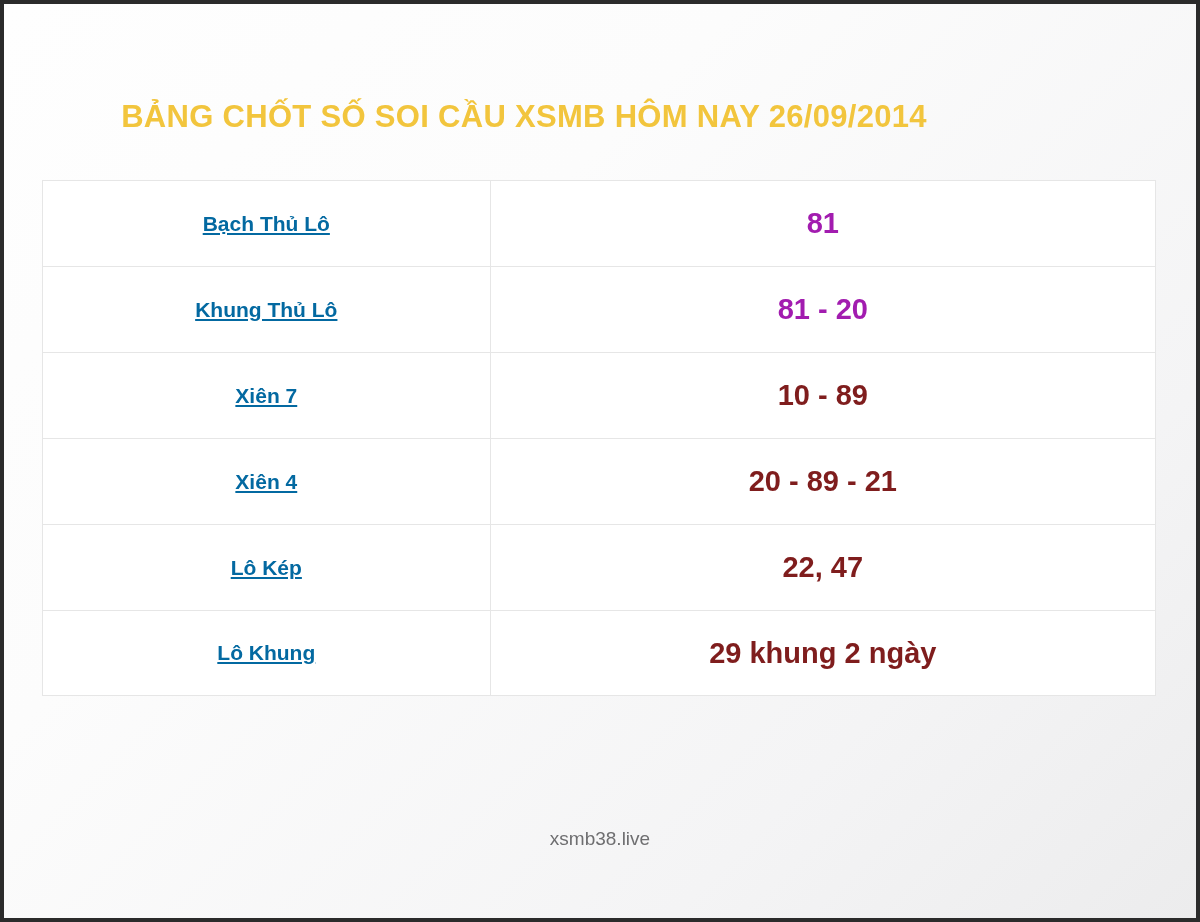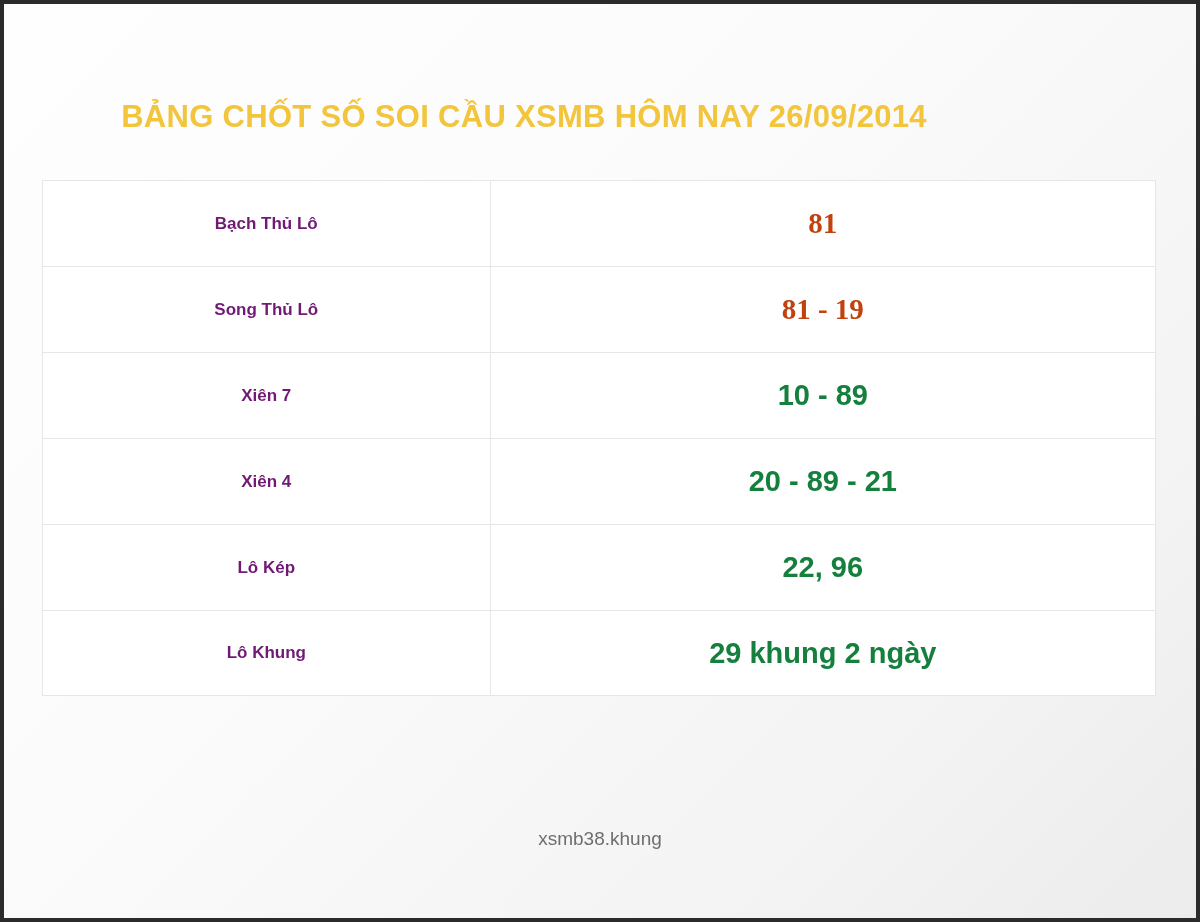--- a/index.html
+++ b/index.html
@@ -64,32 +64,32 @@
   .result-table td.col-value {
     border-right: 1px solid #e6e6e6;
   }
   .col-label {
     width: 447px;
   }
   .col-value {
     width: 665px;
   }
   .label-text {
-    font-size: 17px;
+    font-size: 21px;
     font-weight: bold;
-    color: #701a75;
+    color: #0369a1;
+    text-decoration: underline;
   }
   .value-text {
     font-size: 29px;
     font-weight: bold;
-    color: #15803d;
+    color: #7f1d1d;
   }
   .value-text.red {
-    color: #c2410c;
-    font-family: Liberation Serif, serif;
+    color: #a21caf;
   }
   .site-footer {
     position: absolute;
     left: 0;
     top: 822px;
     width: 1192px;
     text-align: center;
     font-size: 19px;
     color: #6e6e70;
     line-height: 26px;
@@ -109,24 +109,24 @@
         <td class="col-label">
           <span class="label-text">Bạch Thủ Lô</span>
         </td>
         <td class="col-value">
           <span class="value-text red">81</span>
         </td>
       </tr>
 
       <tr>
         <td class="col-label">
-          <span class="label-text">Song Thủ Lô</span>
+          <span class="label-text">Khung Thủ Lô</span>
         </td>
         <td class="col-value">
-          <span class="value-text red">81 - 19</span>
+          <span class="value-text red">81 - 20</span>
         </td>
       </tr>
 
       <tr>
         <td class="col-label">
           <span class="label-text">Xiên 7</span>
         </td>
         <td class="col-value">
           <span class="value-text">10 - 89</span>
         </td>
@@ -140,31 +140,31 @@
           <span class="value-text">20 - 89 - 21</span>
         </td>
       </tr>
 
 
       <tr>
         <td class="col-label">
           <span class="label-text">Lô Kép</span>
         </td>
         <td class="col-value">
-          <span class="value-text">22, 96</span>
+          <span class="value-text">22, 47</span>
         </td>
       </tr>
 
       <tr>
         <td class="col-label">
           <span class="label-text">Lô Khung</span>
         </td>
         <td class="col-value">
           <span class="value-text">29 khung 2 ngày</span>
         </td>
       </tr>
 
     </tbody>
   </table>
 
-  <div class="site-footer">xsmb38.khung</div>
+  <div class="site-footer">xsmb38.live</div>
 
 </div>
 
 </body></html>

